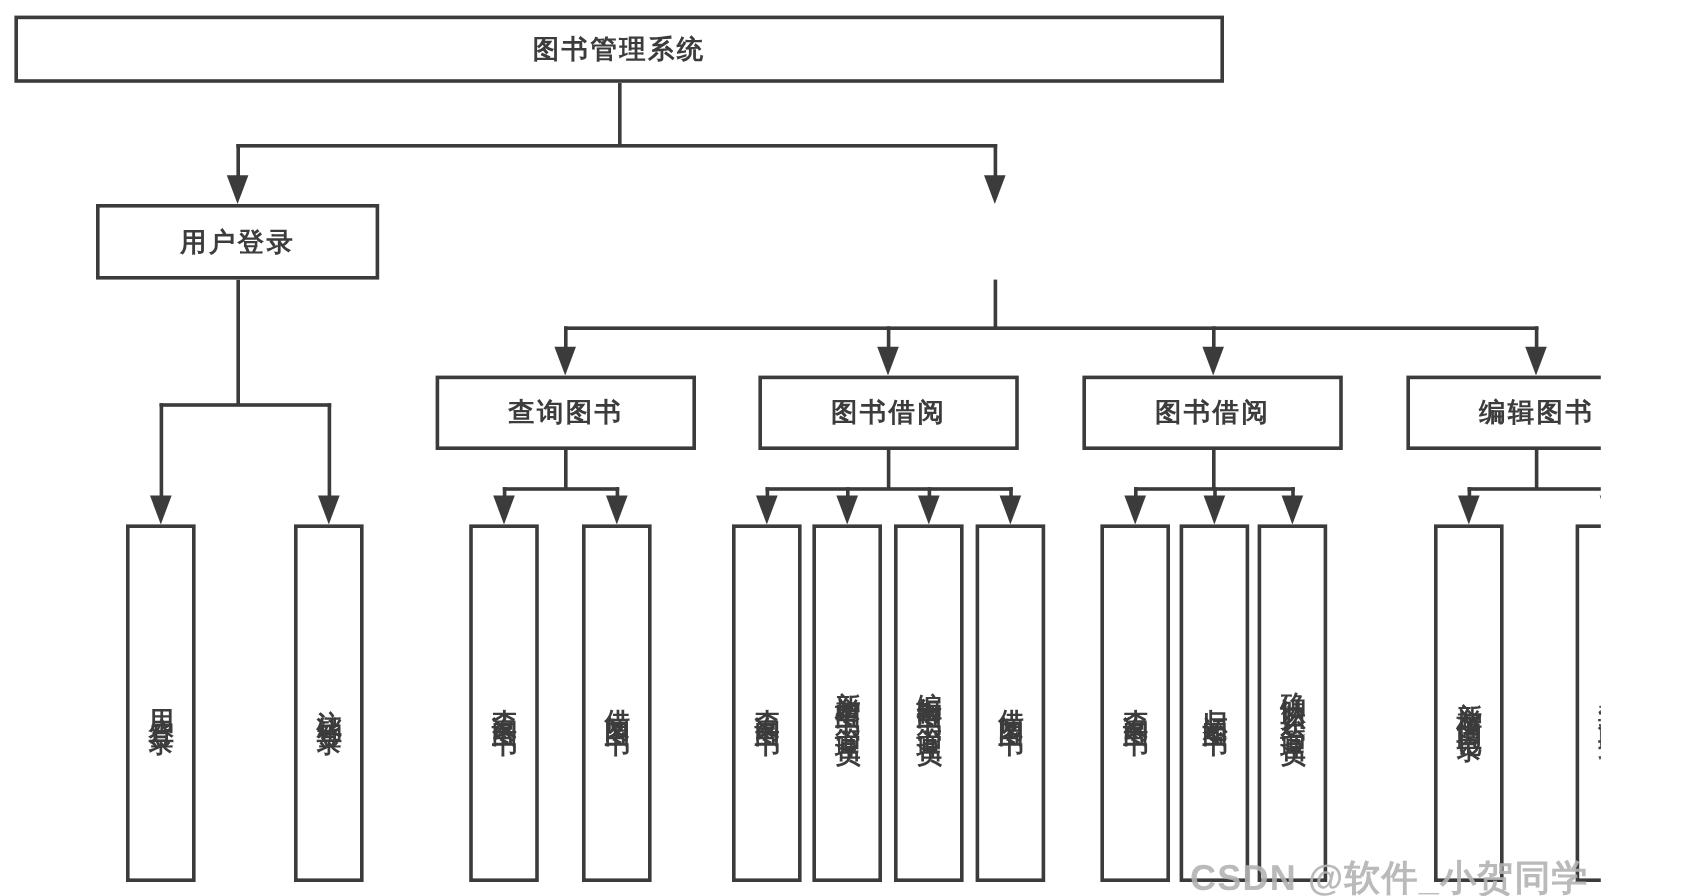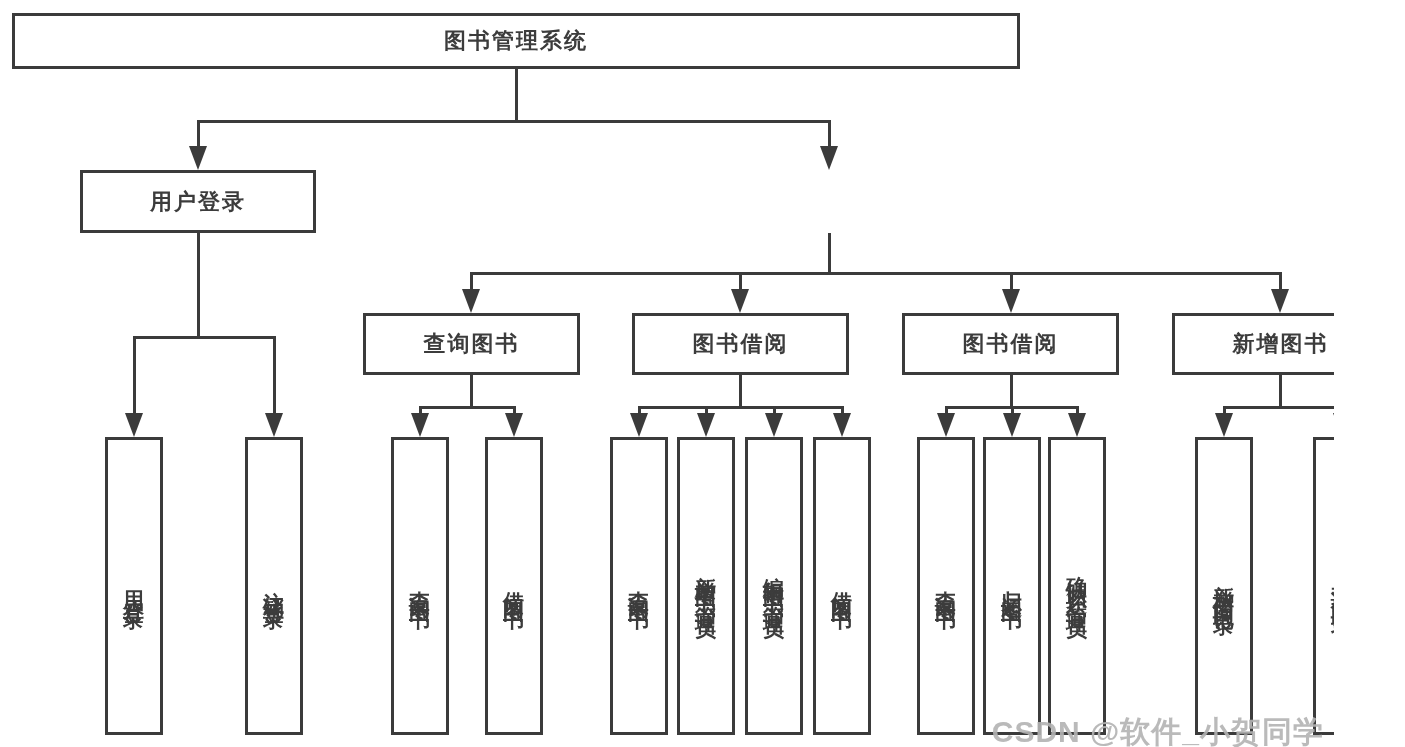--- a/index.html
+++ b/index.html
@@ -144,21 +144,21 @@
   <div class="hnode" style="left:363px; top:313px; width:217px; height:62px;">
     <span>查询图书</span>
   </div>
   <div class="hnode" style="left:632px; top:313px; width:217px; height:62px;">
     <span>图书借阅</span>
   </div>
   <div class="hnode" style="left:902px; top:313px; width:217px; height:62px;">
     <span>图书借阅</span>
   </div>
   <div class="hnode" style="left:1172px; top:313px; width:217px; height:62px;">
-    <span>新增图书</span>
+    <span>编辑图书</span>
   </div>
 
   <div class="leaf" style="left:105px;">
     <span class="vtext">用户登录</span>
   </div>
   <div class="leaf" style="left:245px;">
     <span class="vtext">注销登录</span>
   </div>
 
   <div class="leaf" style="left:391px;">

